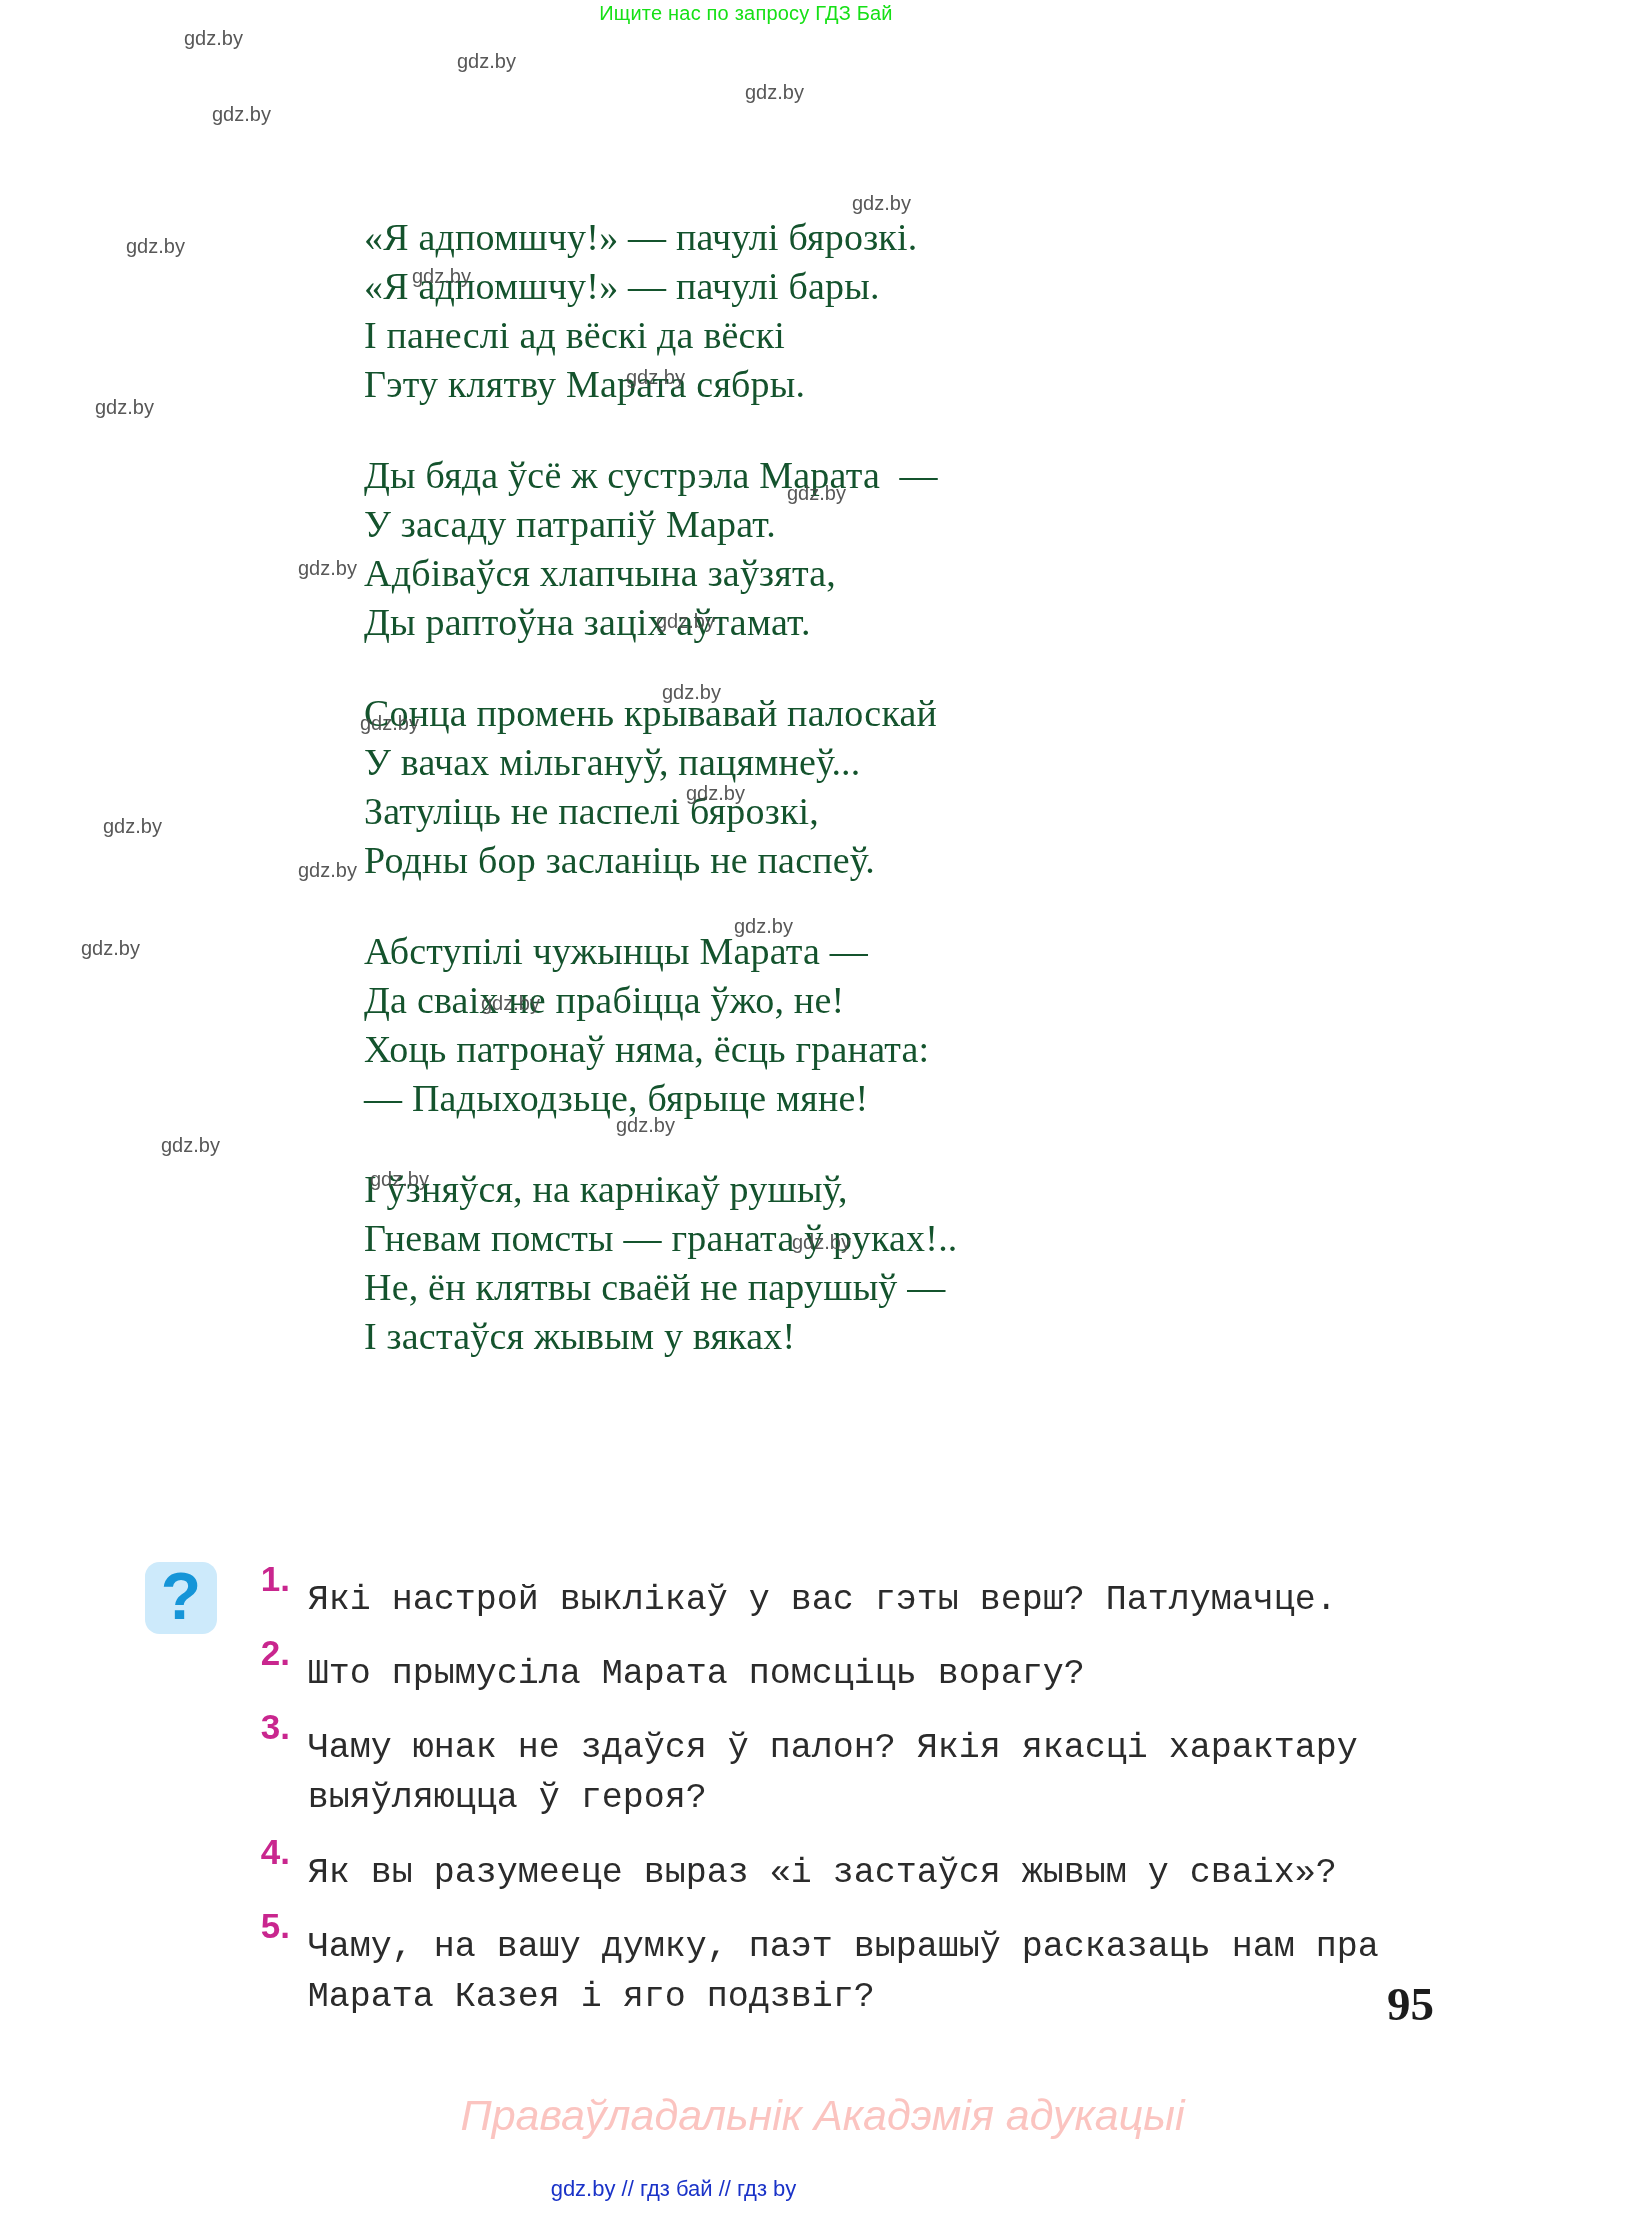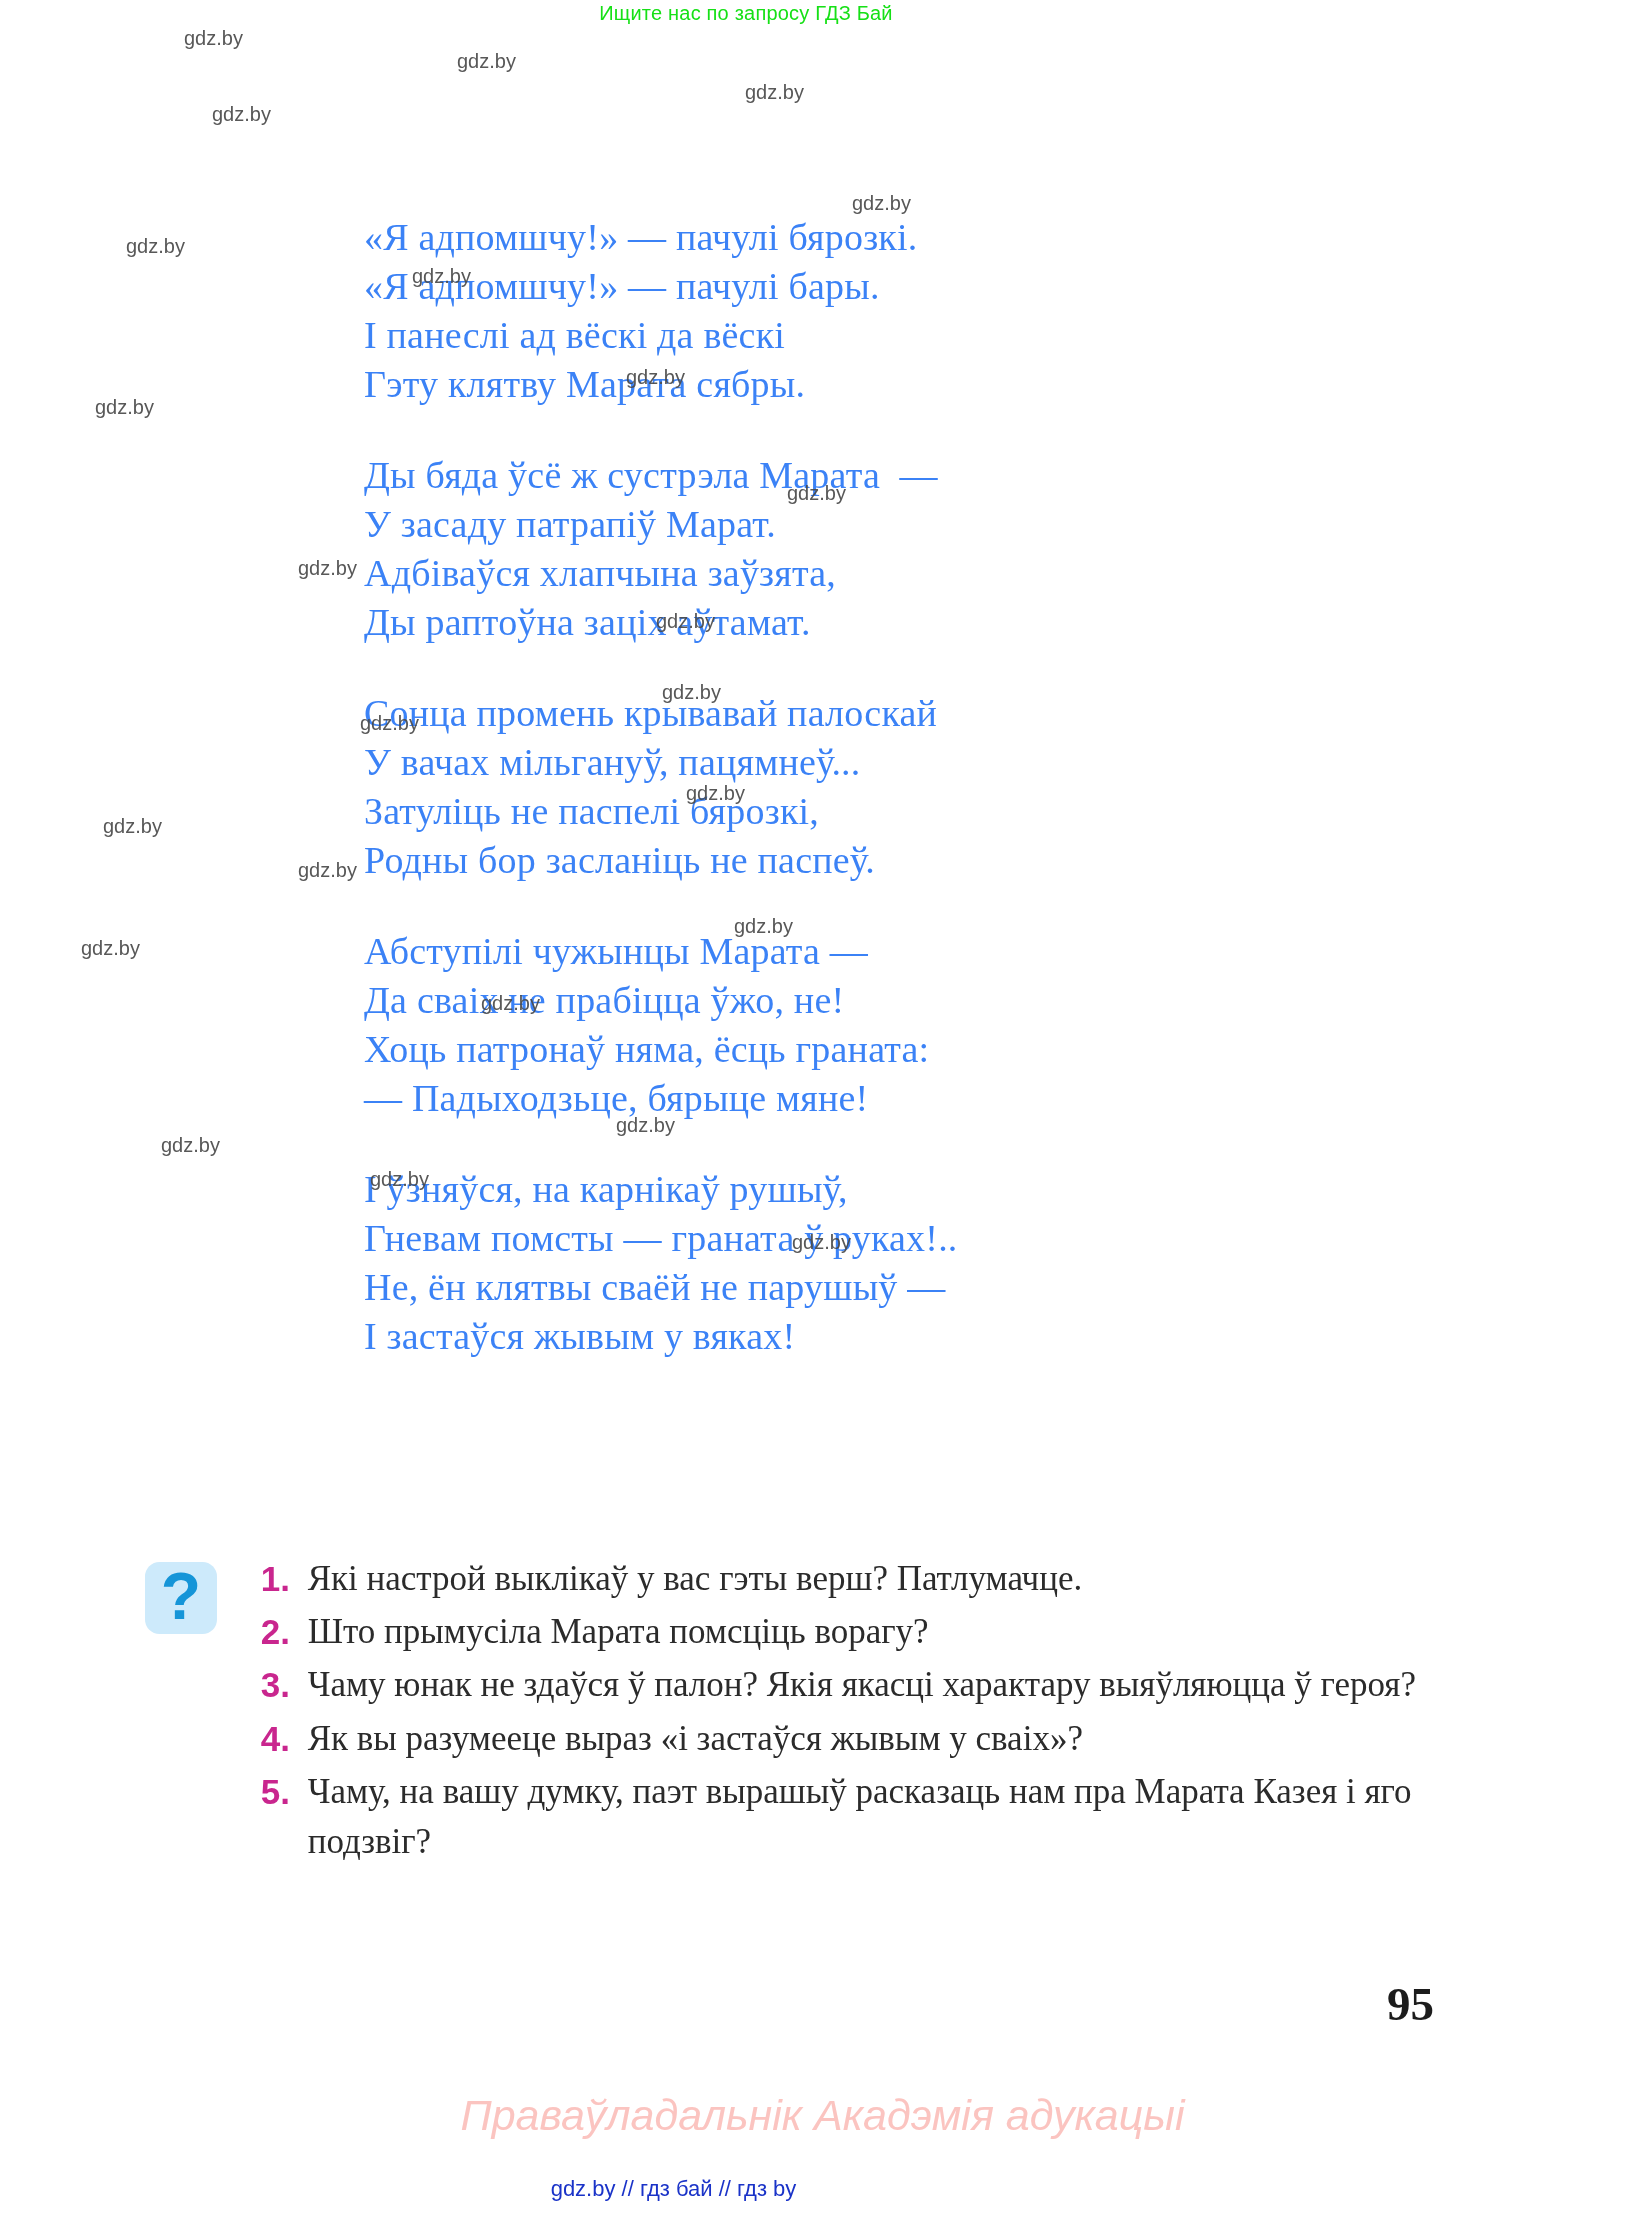--- a/index.html
+++ b/index.html
@@ -46,21 +46,21 @@
     left: 364px;
     top: 213px;
     width: 1047px;
   }
   .stanza { margin-bottom: 42px; }
   .stanza:last-child { margin-bottom: 0; }
   .pline {
     font-family: "Liberation Serif", serif;
     font-size: 38px;
     line-height: 49px;
-    color: #3b82f6;
+    color: #14532d;
     white-space: pre;
     letter-spacing: 0.2px;
   }
 
   
   .questions {
     position: absolute;
     left: 145px;
     top: 1554px;
     width: 1369px;
@@ -97,26 +97,27 @@
     font-family: "Liberation Sans", sans-serif;
     font-size: 35px;
     font-weight: bold;
     color: #c9268e;
     width: 50px;
     flex: 0 0 50px;
     text-align: right;
     line-height: 50px;
   }
   .q-text {
-    font-family: Liberation Serif, serif;
+    font-family: Liberation Mono, monospace;
     font-size: 35px;
     line-height: 50px;
     color: #2b2b2b;
     margin-left: 17.7px;
     max-width: 1176px;
+    margin-top: 21px;
   }
 
   
   .page-number {
     position: absolute;
     right: 211px;
     top: 1977px;
     font-family: "Liberation Serif", serif;
     font-size: 47px;
     font-weight: bold;

